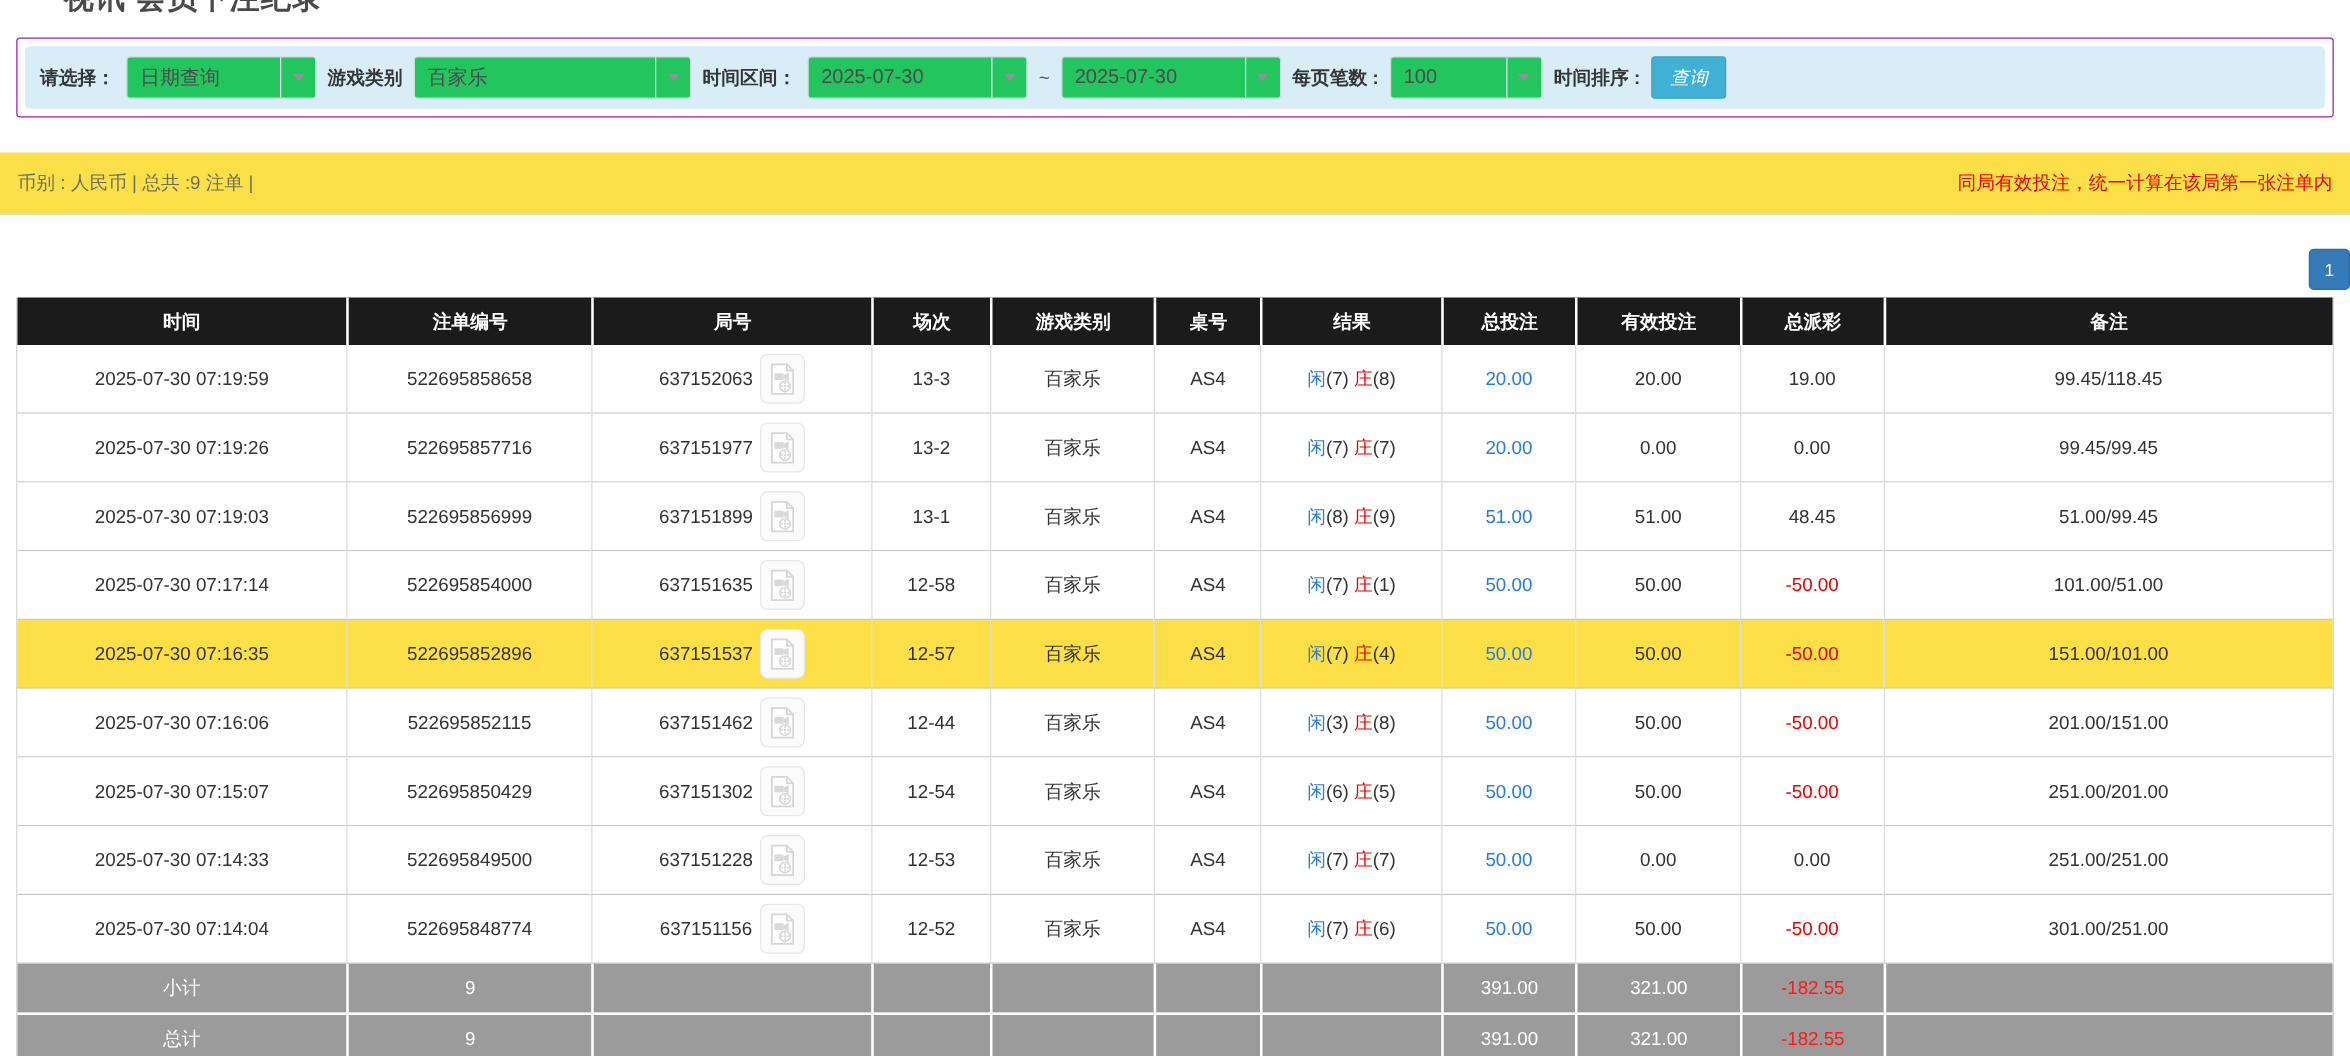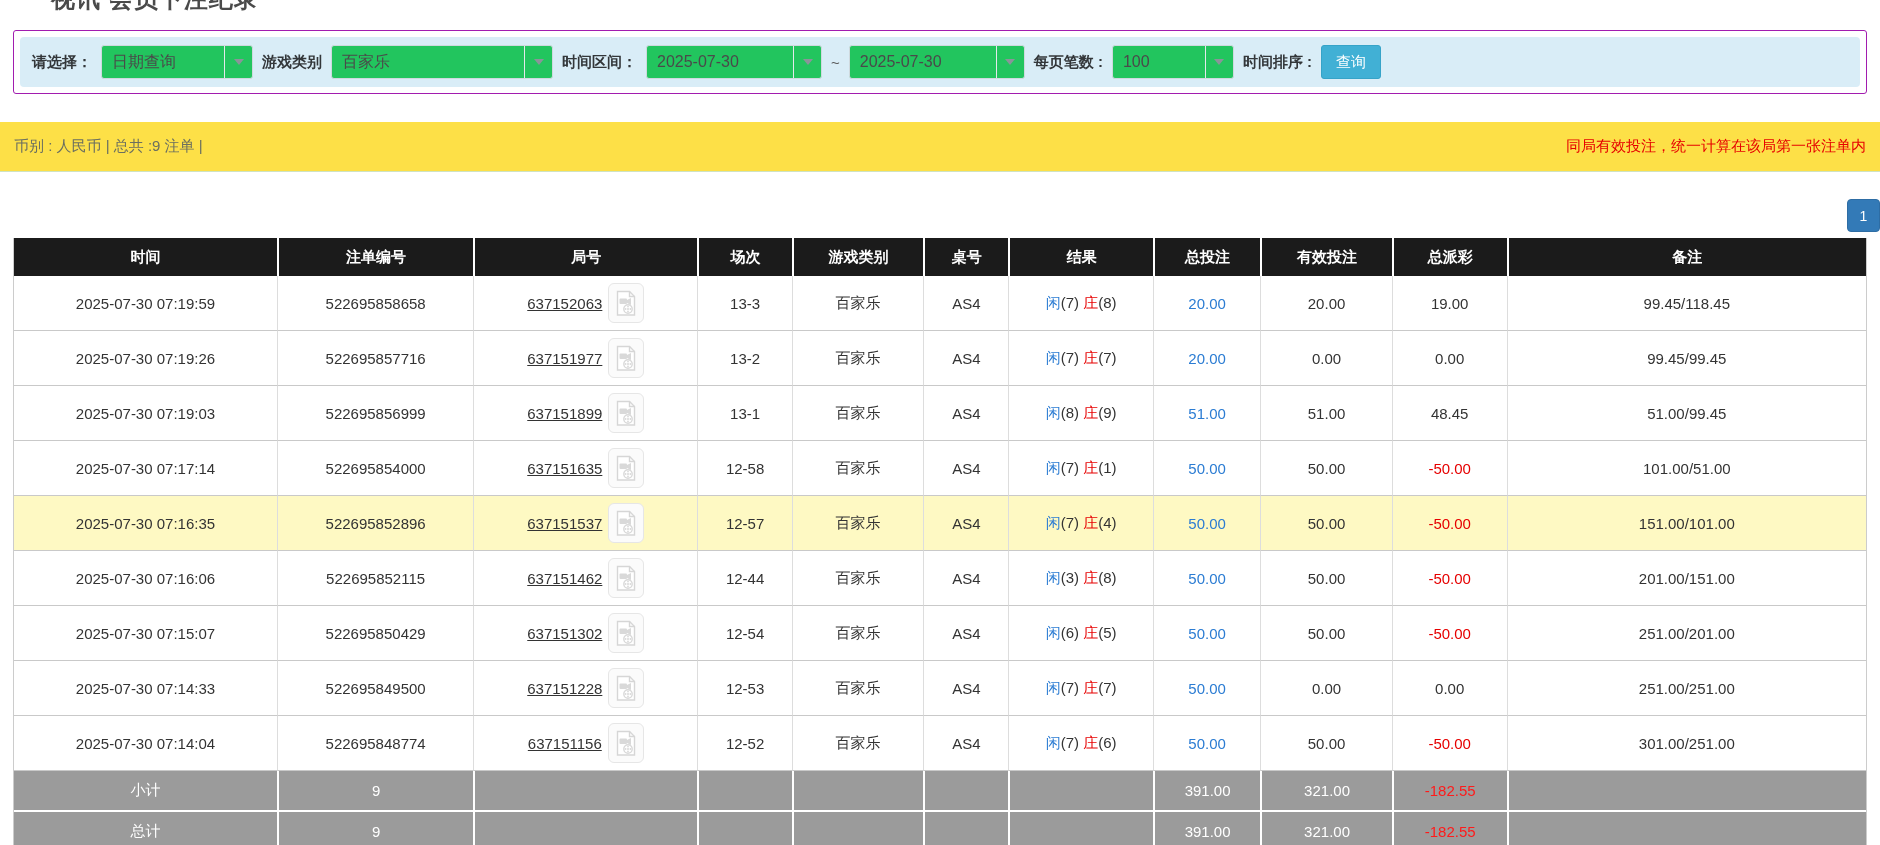--- a/index.html
+++ b/index.html
@@ -16,46 +16,46 @@
     border-radius:3px;height:34px;box-sizing:border-box;}
   .combo .combo-text{display:flex;align-items:center;padding:0 10px;font-size:16px;
     color:#4a4a4a;flex:1;white-space:nowrap;overflow:hidden;}
   .combo .combo-arrow{width:27px;display:flex;align-items:center;justify-content:center;
     border-left:1px solid #e4e9ec;cursor:pointer;}
   .tri{width:0;height:0;border-left:5px solid transparent;border-right:5px solid transparent;
     border-top:6px solid #8a9499;}
   .tilde{font-size:15px;color:#555;}
   .search-btn{background:#41b0d5;border:1px solid #36a3c8;border-radius:3px;color:#fff;
     font-size:15px;padding:0 14px;height:34px;cursor:pointer;
-    font-family:"Liberation Sans","DejaVu Sans",sans-serif;}
+    font-family:"Liberation Sans","DejaVu Sans",sans-serif;font-style:italic;}
   
   .summary-bar{margin-top:28px;background:#fde047;border-bottom:1px solid #cfe3c2;height:50px;
     display:flex;align-items:center;justify-content:space-between;padding:0 14px;
     box-sizing:border-box;margin-left:-13px;margin-right:-13px;}
   .summary-left{font-size:15px;color:#6b6f60;}
   .summary-note{font-size:15px;color:#e60000;}
   
   .pagination{display:flex;justify-content:flex-end;margin:27px -13px 6px 0;}
   .page-btn{min-width:33px;height:33px;background:#337ab7;border:1px solid #2e6da4;
     border-radius:4px;color:#fff;font-size:14px;cursor:pointer;
     font-family:"Liberation Sans","DejaVu Sans",sans-serif;}
   
   .table-wrap{border-left:1px solid #ccc;border-right:1px solid #ccc;border-bottom:2px solid #8a8a8a;}
   table{width:100%;border-collapse:separate;border-spacing:0;table-layout:fixed;}
   th{background:#1b1b1b;color:#fff;font-size:15px;font-weight:700;height:38px;
     border-left:2px solid #fff;padding:0 4px;}
   th:first-child{border-left:none;}
   tbody td{height:54px;text-align:center;font-size:15px;color:#333;
     border-bottom:1px solid #c9c9c9;border-left:1px solid #ddd;padding:0 4px;background:#fff;}
   tbody td:first-child{border-left:none;}
-  tbody tr.hl td{background:#fef9c3;}
+  tbody tr.hl td{background:#fde047;}
   .blue{color:#2b7cd3;}
   .red{color:#e60000;}
   .bet-link{color:#2b7cd3;text-decoration:none;cursor:pointer;}
-  .round-wrap{display:inline-flex;align-items:center;gap:6px;justify-content:center;text-decoration:underline;}
+  .round-wrap{display:inline-flex;align-items:center;gap:6px;justify-content:center;}
   .video-btn{display:inline-flex;align-items:center;justify-content:center;width:34px;height:38px;
     background:#fbfbfb;border:1px solid #e6e6e6;border-radius:6px;cursor:pointer;}
   tfoot td{height:37px;background:#9b9b9b;color:#fff;font-size:15px;text-align:center;
     border-left:2px solid #fff;}
   tfoot td:first-child{border-left:none;}
   tfoot tr + tr td{border-top:2px solid #fff;}
   tfoot .red{color:#ff1a1a;}
   
   col.c-time{width:14.2%} col.c-bet{width:10.6%} col.c-round{width:12.1%}
   col.c-session{width:5.1%} col.c-game{width:7.1%} col.c-table{width:4.6%}

